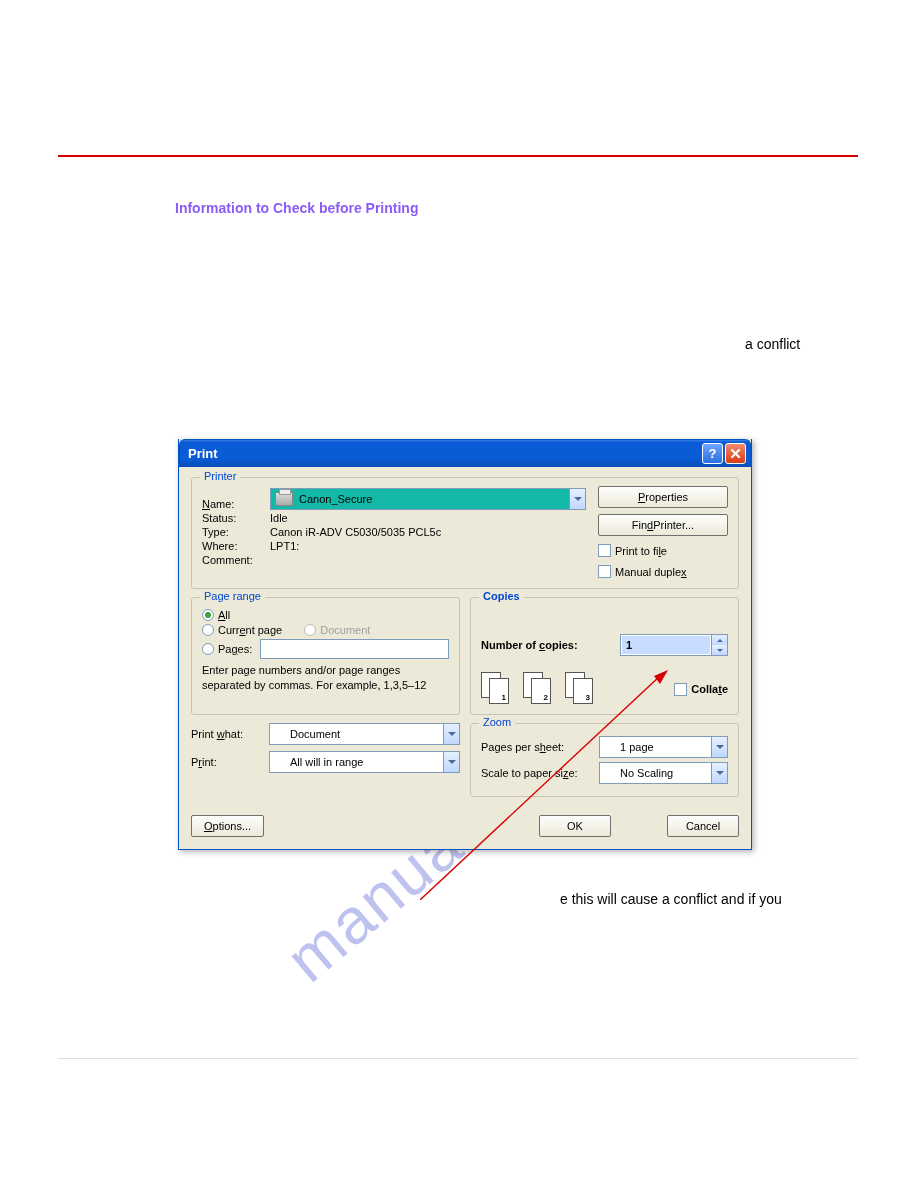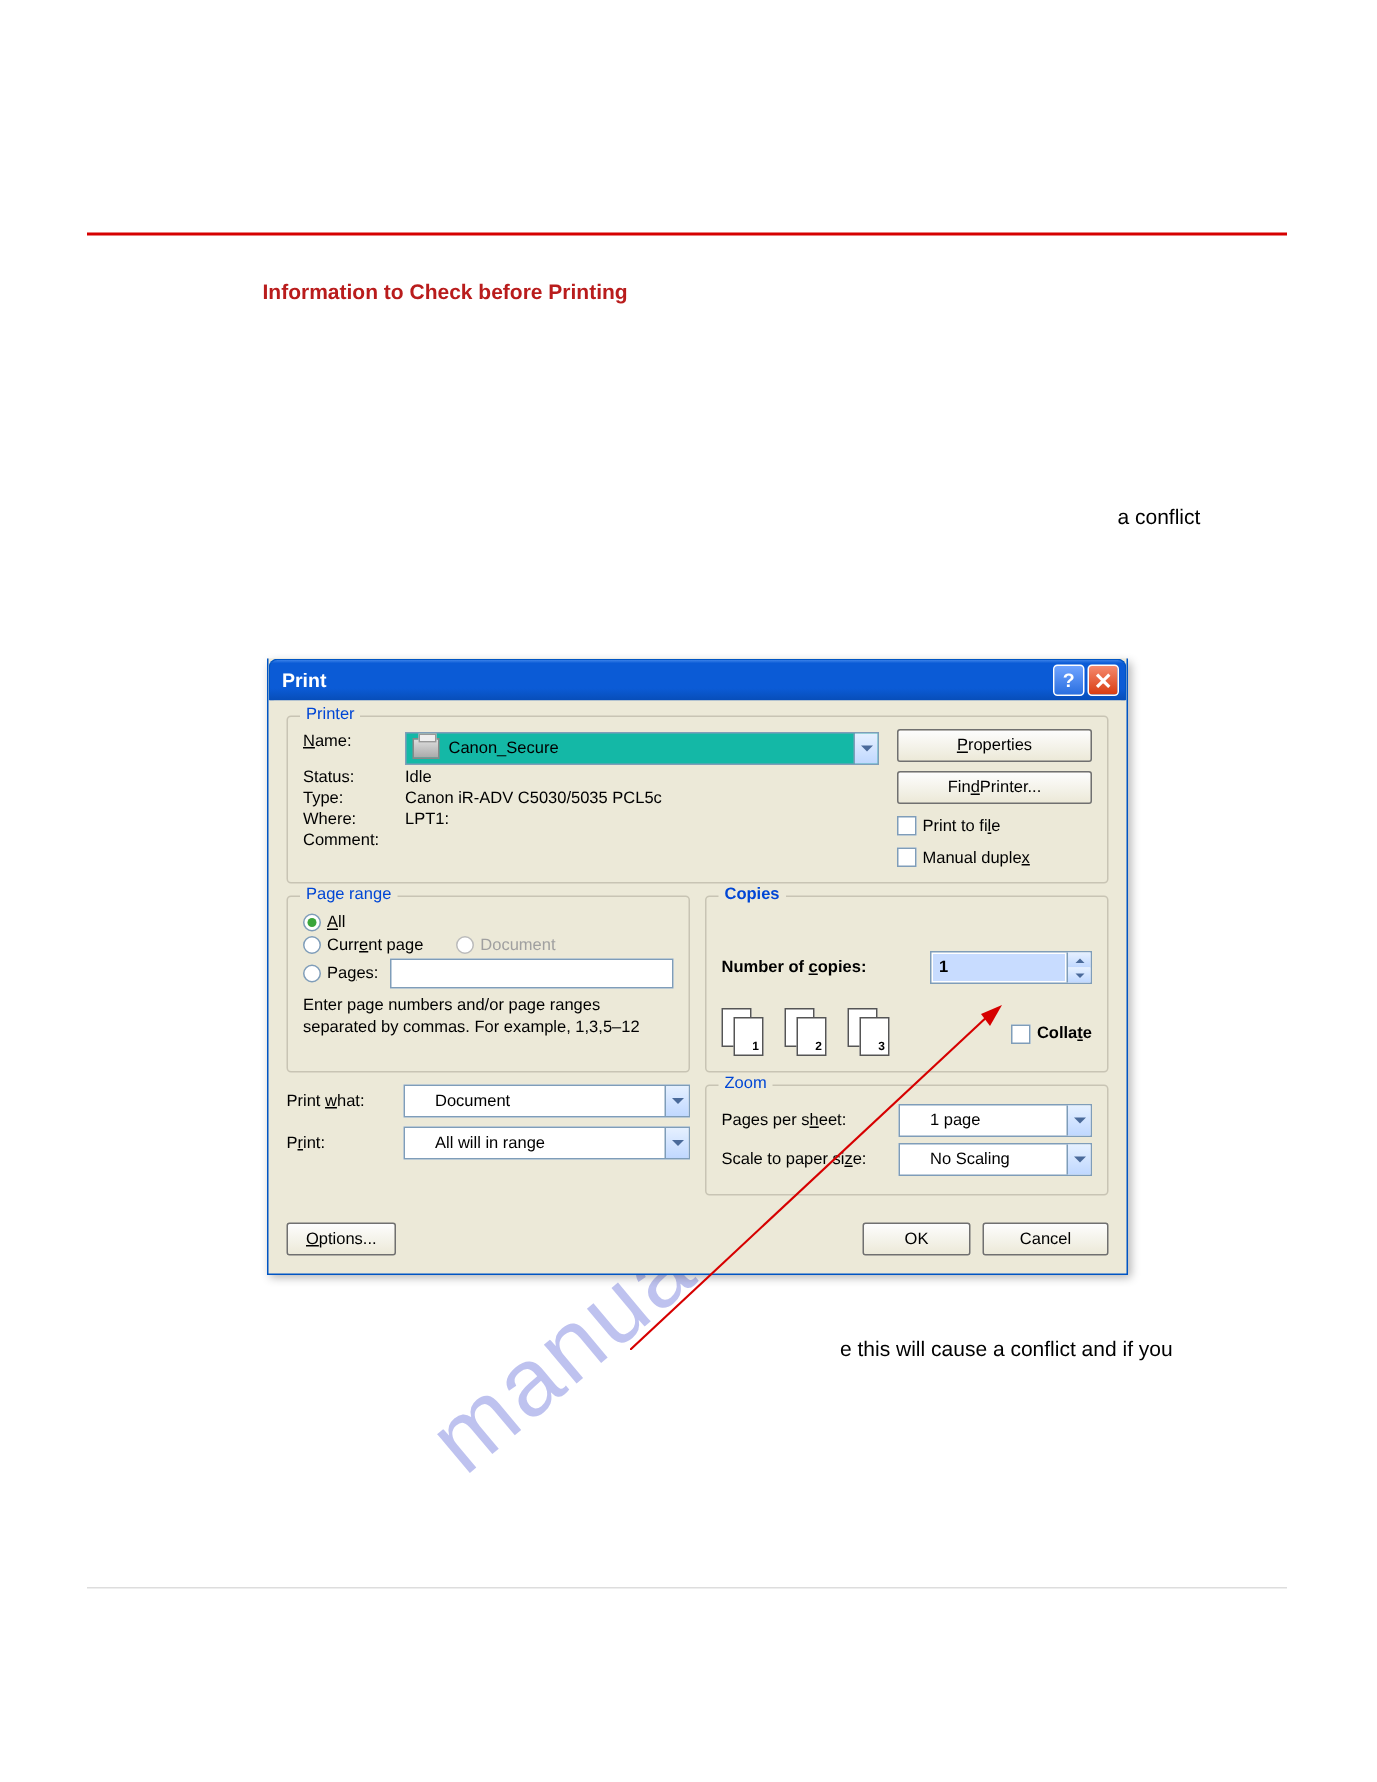--- a/index.html
+++ b/index.html
@@ -22,23 +22,23 @@
   .hr-red {
     position: absolute;
     top: 155px;
     left: 58px;
     width: 800px;
     height: 2px;
     background: #d60000;
   }
   .heading-red {
     position: absolute;
-    top: 186px;
+    top: 200px;
     left: 175px;
-    color: #b91c1c;
+    color: #8b5cf6;
     font-weight: bold;
     font-size: 14px;
     font-family: "Segoe UI", Tahoma, sans-serif;
   }
   .frag1 {
     position: absolute;
     top: 336px;
     left: 745px;
     font-size: 14px;
     color: #000;
@@ -116,21 +116,21 @@
   }
   .legend {
     position: absolute;
     top: -8px;
     left: 8px;
     background: #ece9d8;
     padding: 0 4px;
     color: #0046d5;
     font-size: 11px;
   }
-  .row { display: flex; align-items: flex-start; margin: 2px 0; }
+  .row { display: flex; align-items: flex-end; margin: 2px 0; }
   .lbl { width: 68px; }
   .underline { text-decoration: underline; }
   .printer-select {
     flex: 1;
     height: 22px;
     border: 1px solid #7f9db9;
     background: #14b8a6;
     display: flex;
     align-items: center;
     padding: 0 4px;
@@ -442,21 +442,21 @@
               </div>
             </div>
           </div>
         </div>
       </div>
 
       <div class="bottom-row">
         <div class="btn"><span class="underline">O</span>ptions...</div>
         <div class="ok-cancel">
           <div class="btn" style="width:72px;">OK</div>
-          <div class="btn" style="width:84px;">Cancel</div>
+          <div class="btn" style="width:72px;margin-left:48px;">Cancel</div>
         </div>
       </div>
 
     </div>
   </div>
 
   <svg class="arrow-svg">
     <line x1="0" y1="230" x2="240" y2="6" stroke="#d60000" stroke-width="1.4"></line>
     <polygon points="248,0 234,6 240,14" fill="#d60000"></polygon>
   </svg>

